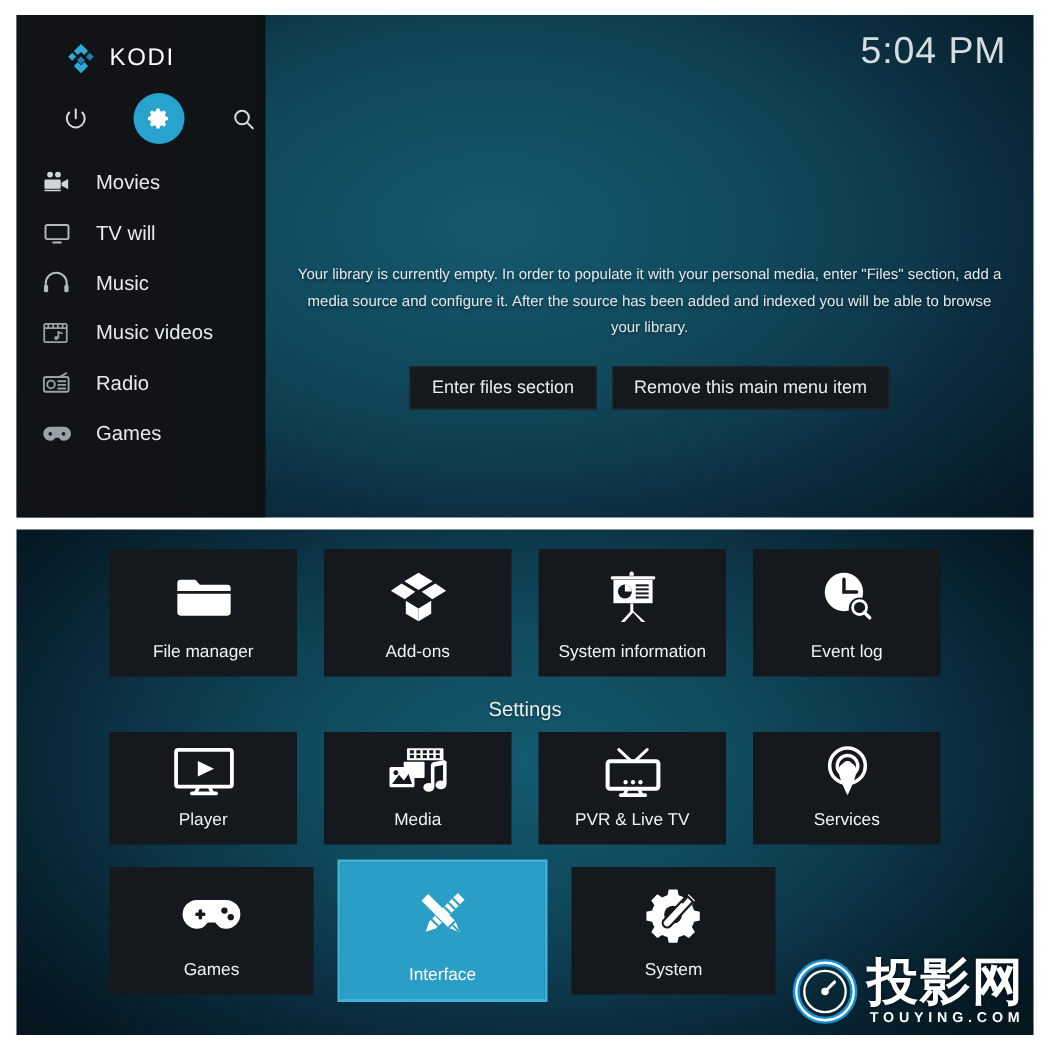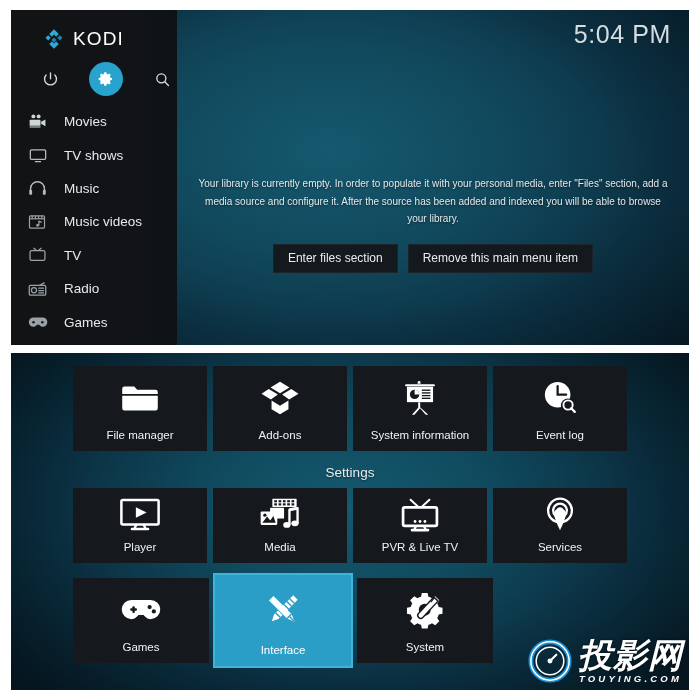--- a/index.html
+++ b/index.html
@@ -49,21 +49,21 @@
     position: absolute;
     left: 32px;
     top: 18px;
     display: flex;
     align-items: center;
     gap: 8px;
   }
   .brand-logo { width: 22px; height: 22px; display: block; }
   .brand-text {
     color: #ffffff;
-    font-size: 19px;
+    font-size: 16px;
     letter-spacing: 1.1px;
     font-weight: 400;
   }
 
   .toolbar {
     position: absolute;
     left: 0; top: 52px;
     width: 166px;
     height: 34px;
     display: flex;
@@ -172,21 +172,21 @@
     top: 0;
     width: 554px;
     height: 337px;
   }
 
   .tile-row {
     position: absolute;
     left: 0;
     width: 554px;
     display: flex;
-    gap: 6px;
+    gap: 18px;
   }
   .row-1 { top: 13px; }
   .row-2 { top: 135px; }
   .row-3 { top: 225px; }
 
   .tile {
     width: 136px;
     height: 85px;
     background: #15191d;
     position: relative;
@@ -240,21 +240,21 @@
   .watermark {
     position: absolute;
     right: 6px;
     bottom: 6px;
     display: flex;
     align-items: center;
     gap: 5px;
     z-index: 20;
   }
   .wm-ring { width: 46px; height: 46px; display:block; }
-  .wm-right { display: flex; flex-direction: column; align-items: center; font-style: italic; }
+  .wm-right { display: flex; flex-direction: column; align-items: flex-end; }
   .wm-cn {
     color: #ffffff;
     font-size: 34px;
     font-weight: 700;
     line-height: 34px;
     letter-spacing: 1px;
     font-family: "DejaVu Sans", sans-serif;
     text-shadow: 0 0 3px rgba(0,0,0,0.6);
   }
   .wm-en {
@@ -342,21 +342,21 @@
           <span class="menu-label">Movies</span>
         </div>
 
         <div class="menu-item">
           <span class="menu-icon">
             <svg width="20" height="15" viewBox="0 0 24 20" fill="none" stroke="#b4bbbf" stroke-width="1.7">
               <rect x="1.8" y="2.6" width="20.4" height="12.6" rx="1.4"></rect>
               <path d="M8.6 18.2 H15.4" stroke-linecap="round"></path>
             </svg>
           </span>
-          <span class="menu-label">TV shows</span>
+          <span class="menu-label">TV will</span>
         </div>
 
         <div class="menu-item">
           <span class="menu-icon">
             <svg width="19" height="16" viewBox="0 0 24 20" fill="none" stroke="#b4bbbf" stroke-width="1.8">
               <path d="M3.2 14.5 V11 a8.8 8.8 0 0 1 17.6 0 v3.5"></path>
               <rect x="1.6" y="12.3" width="3.6" height="6.4" rx="1.6" fill="#b4bbbf" stroke="none"></rect>
               <rect x="18.8" y="12.3" width="3.6" height="6.4" rx="1.6" fill="#b4bbbf" stroke="none"></rect>
             </svg>
           </span>
@@ -370,29 +370,20 @@
               <path d="M1.6 6 H20.4"></path>
               <path d="M5 2.6 V6 M9 2.6 V6 M13 2.6 V6 M17 2.6 V6"></path>
               <path d="M13.4 9.2 V14" stroke-linecap="round"></path>
               <circle cx="11.6" cy="14.2" r="1.7" fill="#9aa2a7" stroke="none"></circle>
               <path d="M13.4 9.2 L16.4 10.2" stroke-linecap="round"></path>
             </svg>
           </span>
           <span class="menu-label">Music videos</span>
         </div>
 
-        <div class="menu-item">
-          <span class="menu-icon">
-            <svg width="19" height="16" viewBox="0 0 24 20" fill="none" stroke="#9aa2a7" stroke-width="1.6">
-              <rect x="2.6" y="4.4" width="18.8" height="12.4" rx="2"></rect>
-              <path d="M7.4 1.4 L11 4.2 M16.6 1.4 L13 4.2" stroke-linecap="round"></path>
-            </svg>
-          </span>
-          <span class="menu-label">TV</span>
-        </div>
 
         <div class="menu-item">
           <span class="menu-icon">
             <svg width="19" height="16" viewBox="0 0 24 20" fill="none" stroke="#9aa2a7" stroke-width="1.6">
               <rect x="1.6" y="5.4" width="20.8" height="12.4" rx="1.6"></rect>
               <circle cx="7.6" cy="11.6" r="3.2"></circle>
               <path d="M13.6 9 H19.6 M13.6 12 H19.6 M13.6 15 H19.6" stroke-linecap="round"></path>
               <path d="M15 5.2 L20.4 2.2" stroke-linecap="round"></path>
             </svg>
           </span>

